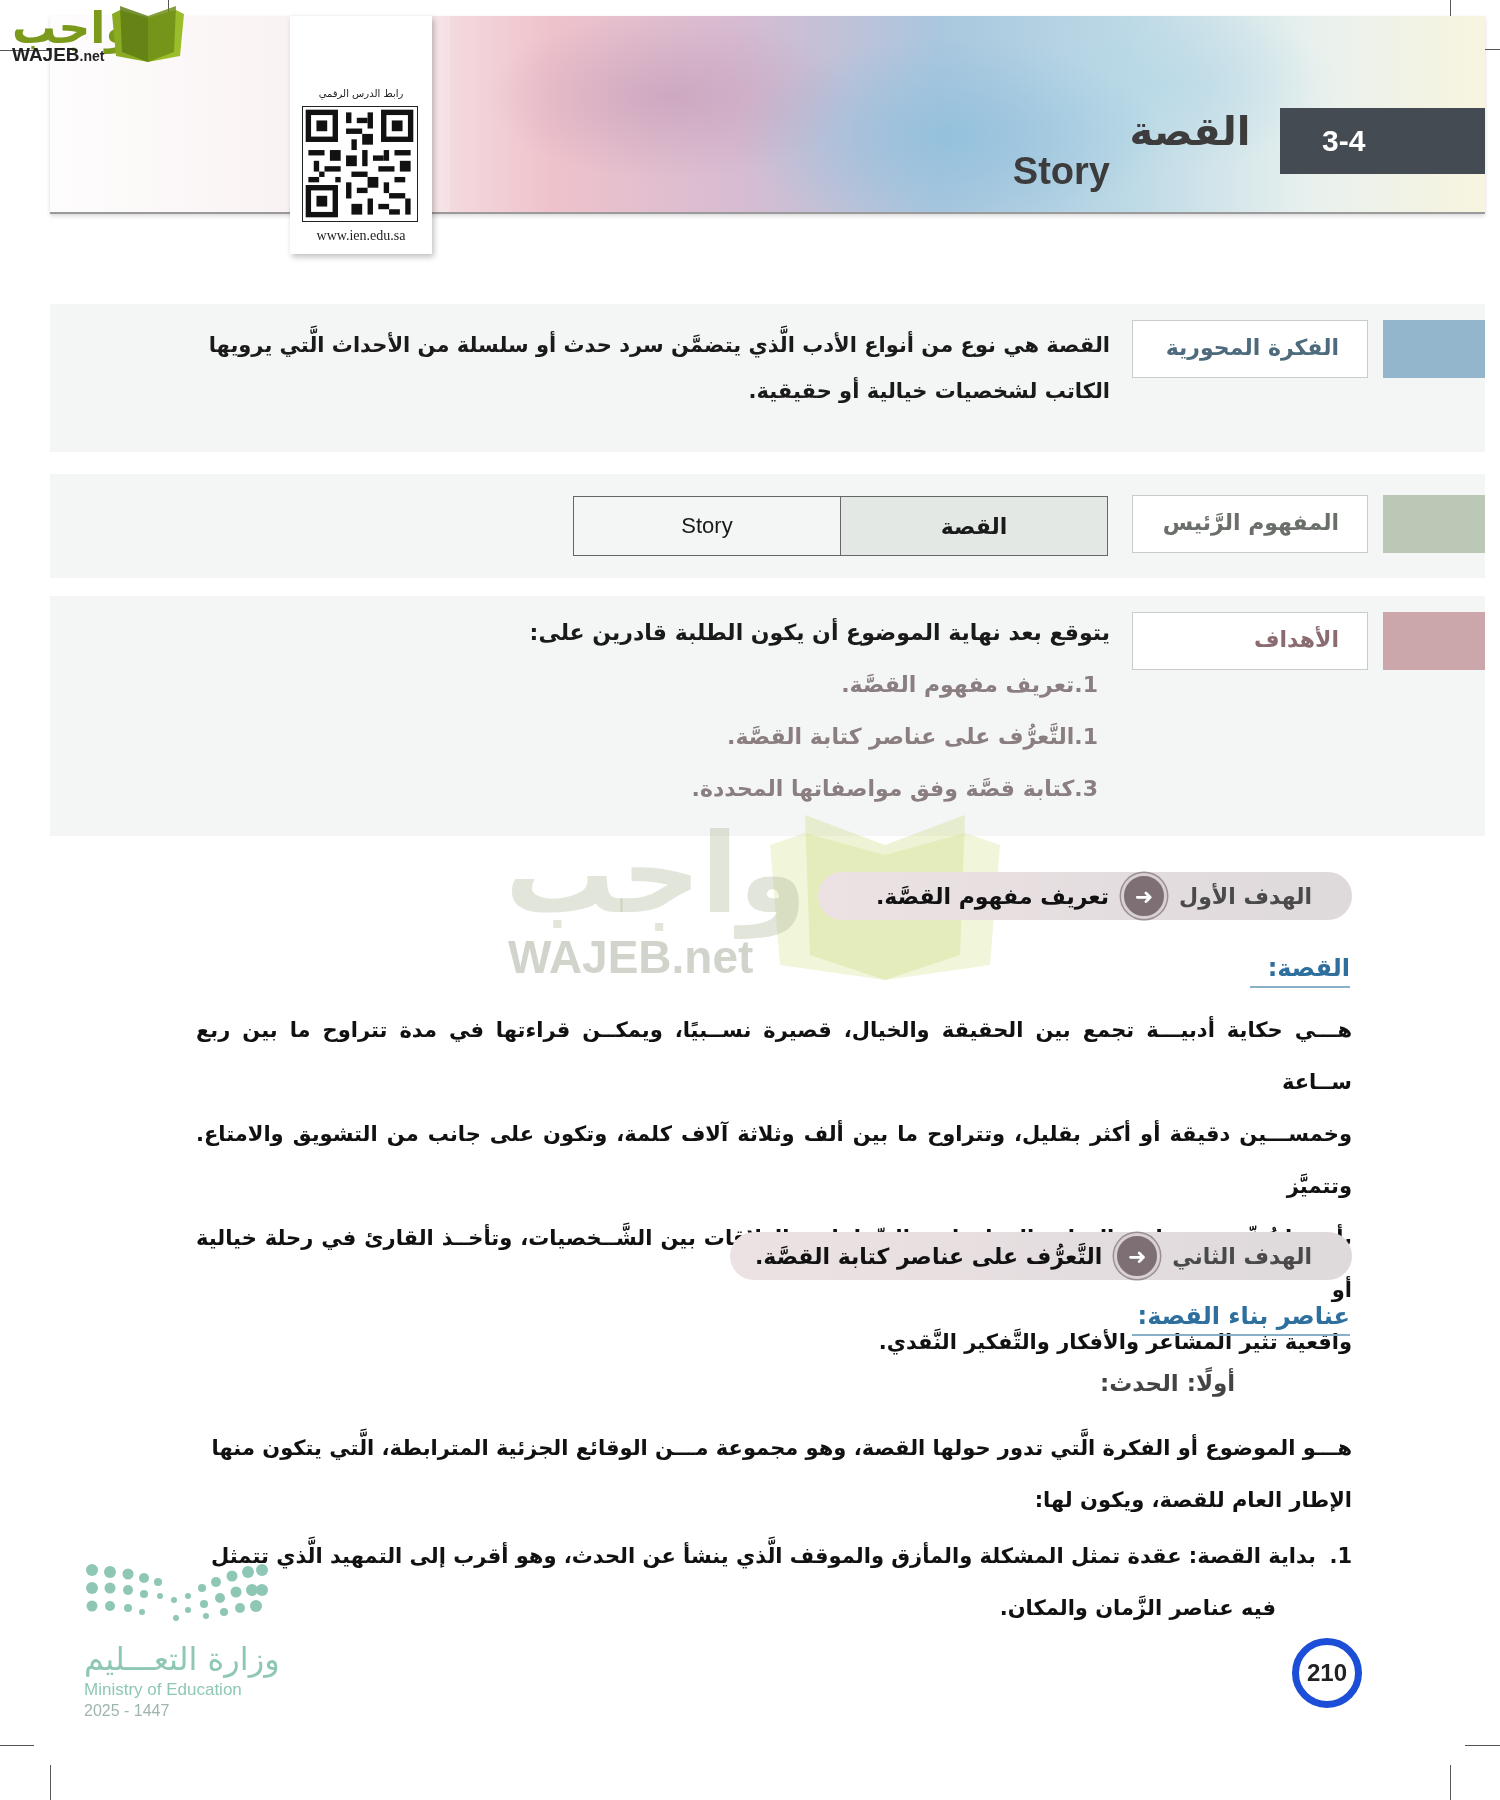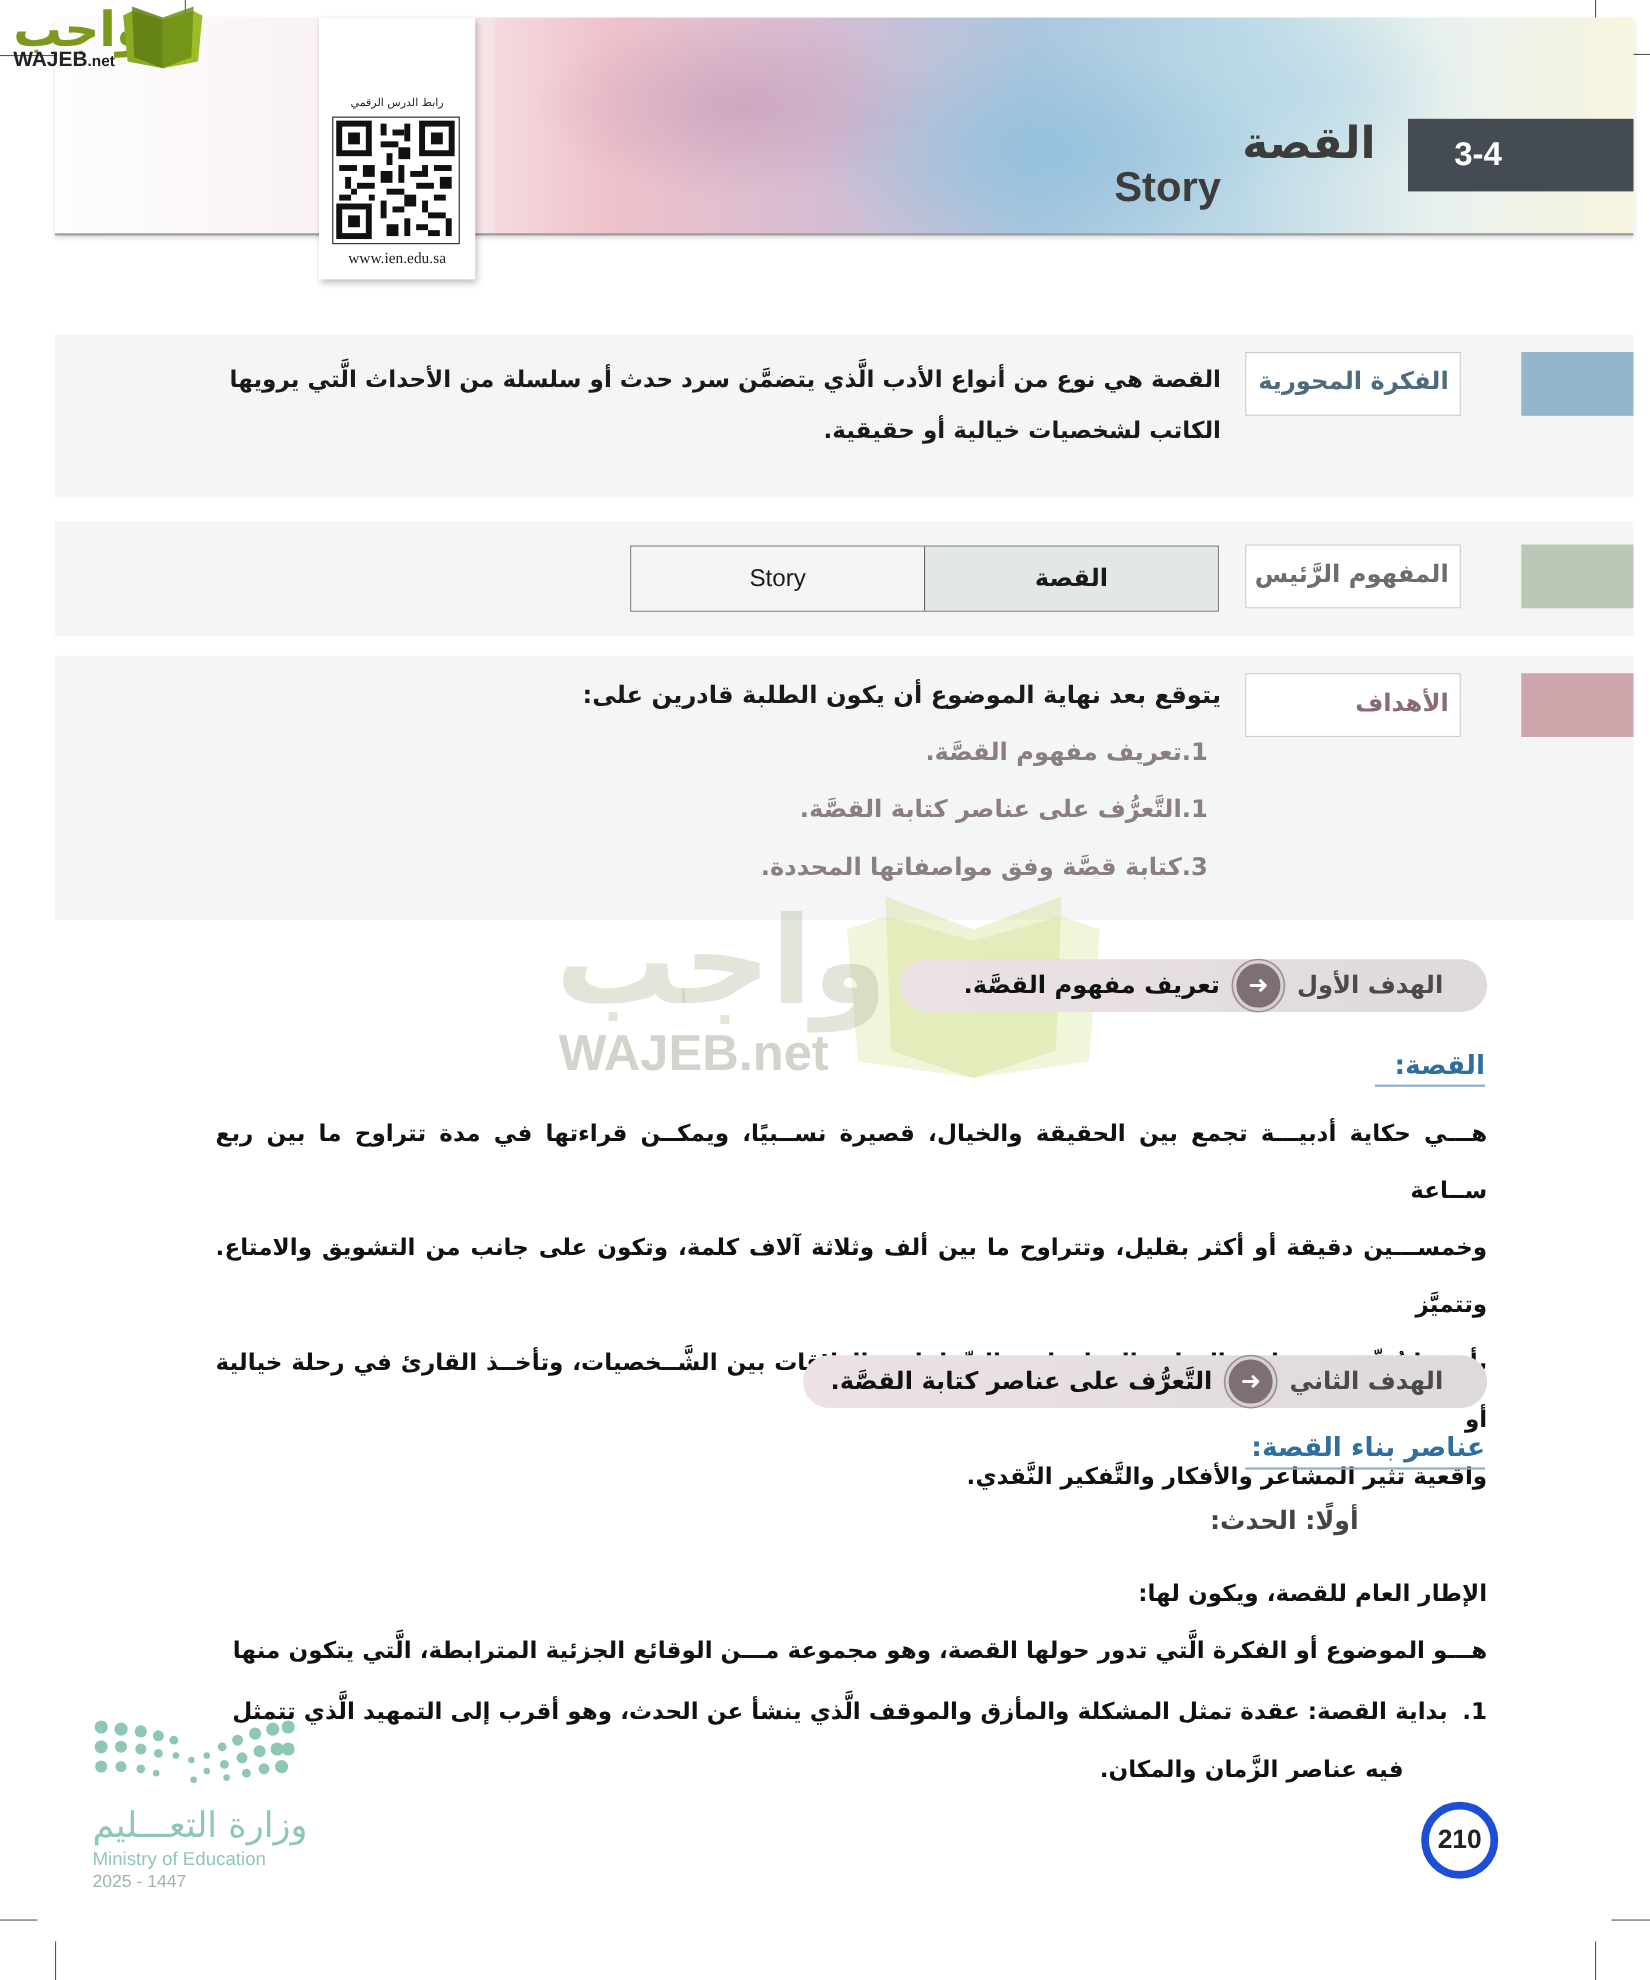--- a/index.html
+++ b/index.html
@@ -53,22 +53,22 @@
   .qr-url { left:0; top:212px; width:142px; text-align:center; font-family:"Liberation Serif", serif; font-size:14px; color:#222; }
 
   
   .logo-text-ar { left:12px; top:2px; font-size:44px; font-weight:bold; color:#7b9a1c; direction:rtl; }
   .logo-text-en { left:12px; top:44px; font-family:"Liberation Sans", sans-serif; font-weight:bold; font-size:19px; color:#222; }
   .logo-text-en small { font-size:14px; }
 
   
   .panel { background:#f4f6f5; left:50px; width:1435px; }
   .label-box {
-    left:1132px; width:196px; height:58px; background:#fff; border:1.5px solid #c9cccc;
-    box-sizing:border-box; direction:rtl; text-align:right; padding-right:10px;
+    left:1132px; width:236px; height:58px; background:#fff; border:1.5px solid #c9cccc;
+    box-sizing:border-box; direction:rtl; text-align:right; padding-right:28px;
     font-size:22px; font-weight:bold; line-height:54px;
   }
   .label-swatch { left:1383px; width:102px; height:58px; }
   .panel-text { direction:rtl; text-align:right; font-weight:bold; color:#1a1a1a; }
 
   .concept-table { left:573px; top:496px; width:535px; height:60px; border:1.5px solid #666; display:flex; box-sizing:border-box; }
   .concept-cell { flex:1; display:flex; align-items:center; justify-content:center; font-size:22px; }
   .concept-cell.ar { background:#e4e8e4; border-left:1.5px solid #666; font-weight:bold; direction:rtl; }
   .concept-cell.en { font-family:"Liberation Sans", sans-serif; background:#f4f6f5; }
 
@@ -240,22 +240,22 @@
 </div>
 
 <div class="abs pill" style="left:730px;top:1232px;width:622px;">
   <span class="pill-label">الهدف الثاني</span>
   <span class="pill-arrow">➜</span>
   <span class="pill-text">التَّعرُّف على عناصر كتابة القصَّة.</span>
 </div>
 <div class="abs section-heading" style="left:1132px;top:1302px;width:218px;">عناصر بناء القصة:</div>
 <div class="abs sub-heading" style="left:1100px;top:1370px;width:252px;">أولًا: الحدث:</div>
 <div class="abs body-text" style="left:196px;top:1422px;width:1156px;">
+  <div>هـــو الموضوع أو الفكرة الَّتي تدور حولها القصة، وهو مجموعة مـــن الوقائع الجزئية المترابطة، الَّتي يتكون منها</div>
   <div>الإطار العام للقصة، ويكون لها:</div>
-  <div>هـــو الموضوع أو الفكرة الَّتي تدور حولها القصة، وهو مجموعة مـــن الوقائع الجزئية المترابطة، الَّتي يتكون منها</div>
 </div>
 <div class="abs body-text" style="left:196px;top:1530px;width:1156px;">
   <div style="display:flex;direction:rtl;">
     <span style="width:36px;">1.</span>
     <span style="flex:1;">بداية القصة: عقدة تمثل المشكلة والمأزق والموقف الَّذي ينشأ عن الحدث، وهو أقرب إلى التمهيد الَّذي تتمثل</span>
   </div>
   <div style="padding-right:76px;text-align-last:right;">فيه عناصر الزَّمان والمكان.</div>
 </div>
 
 <svg class="abs" style="left:84px;top:1560px;" width="184" height="64" viewBox="0 0 184 64">

